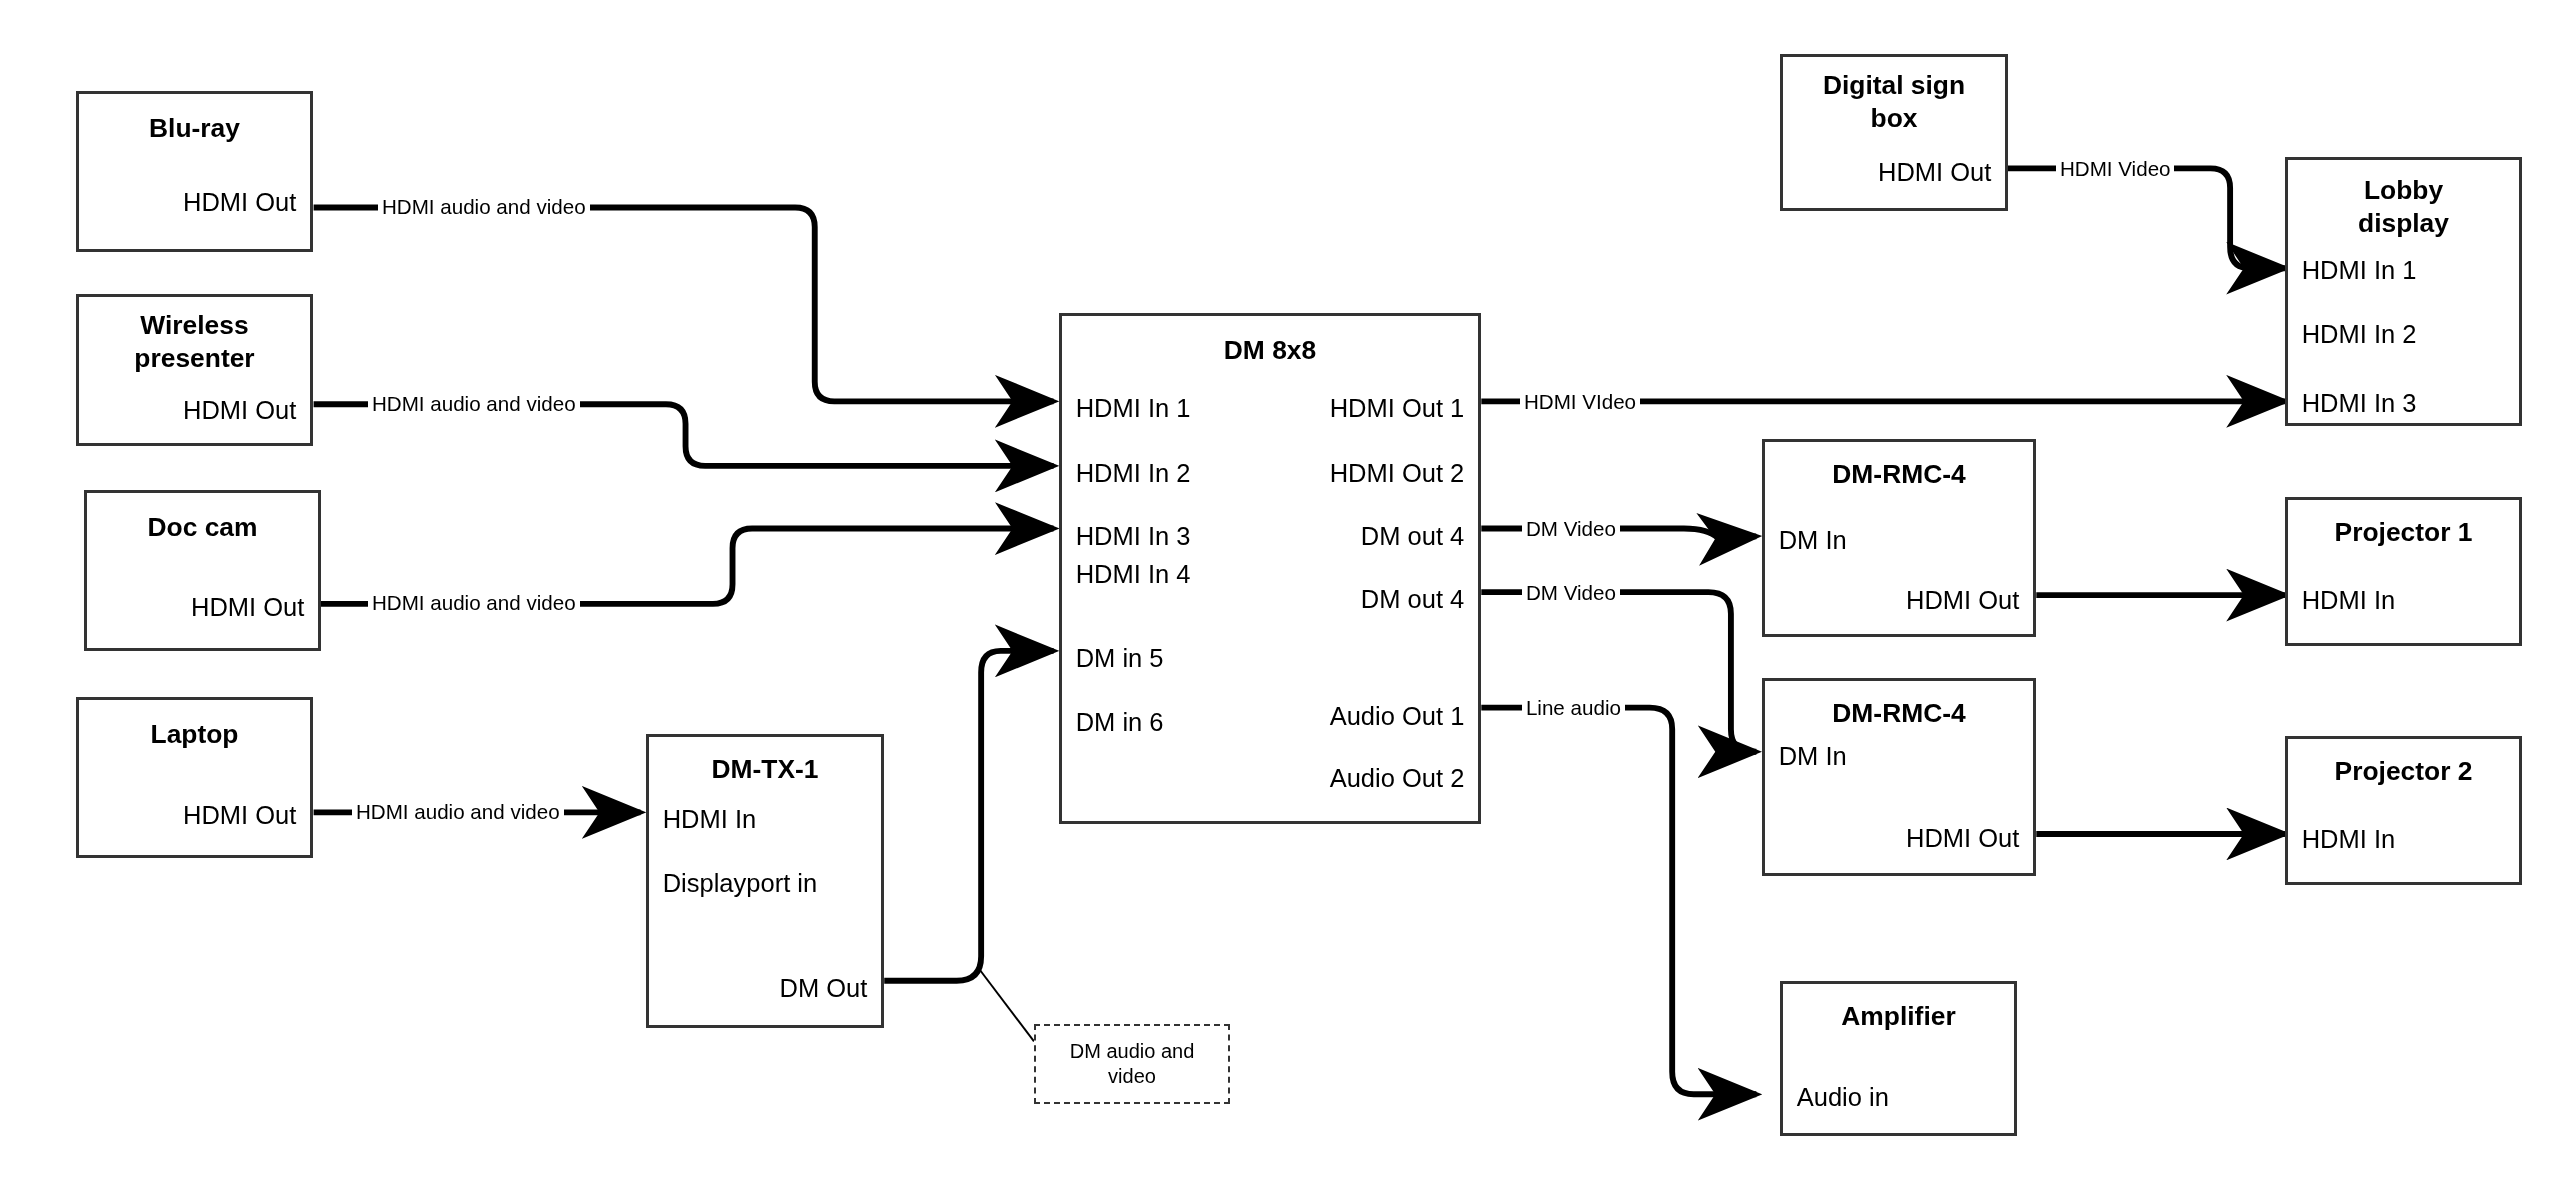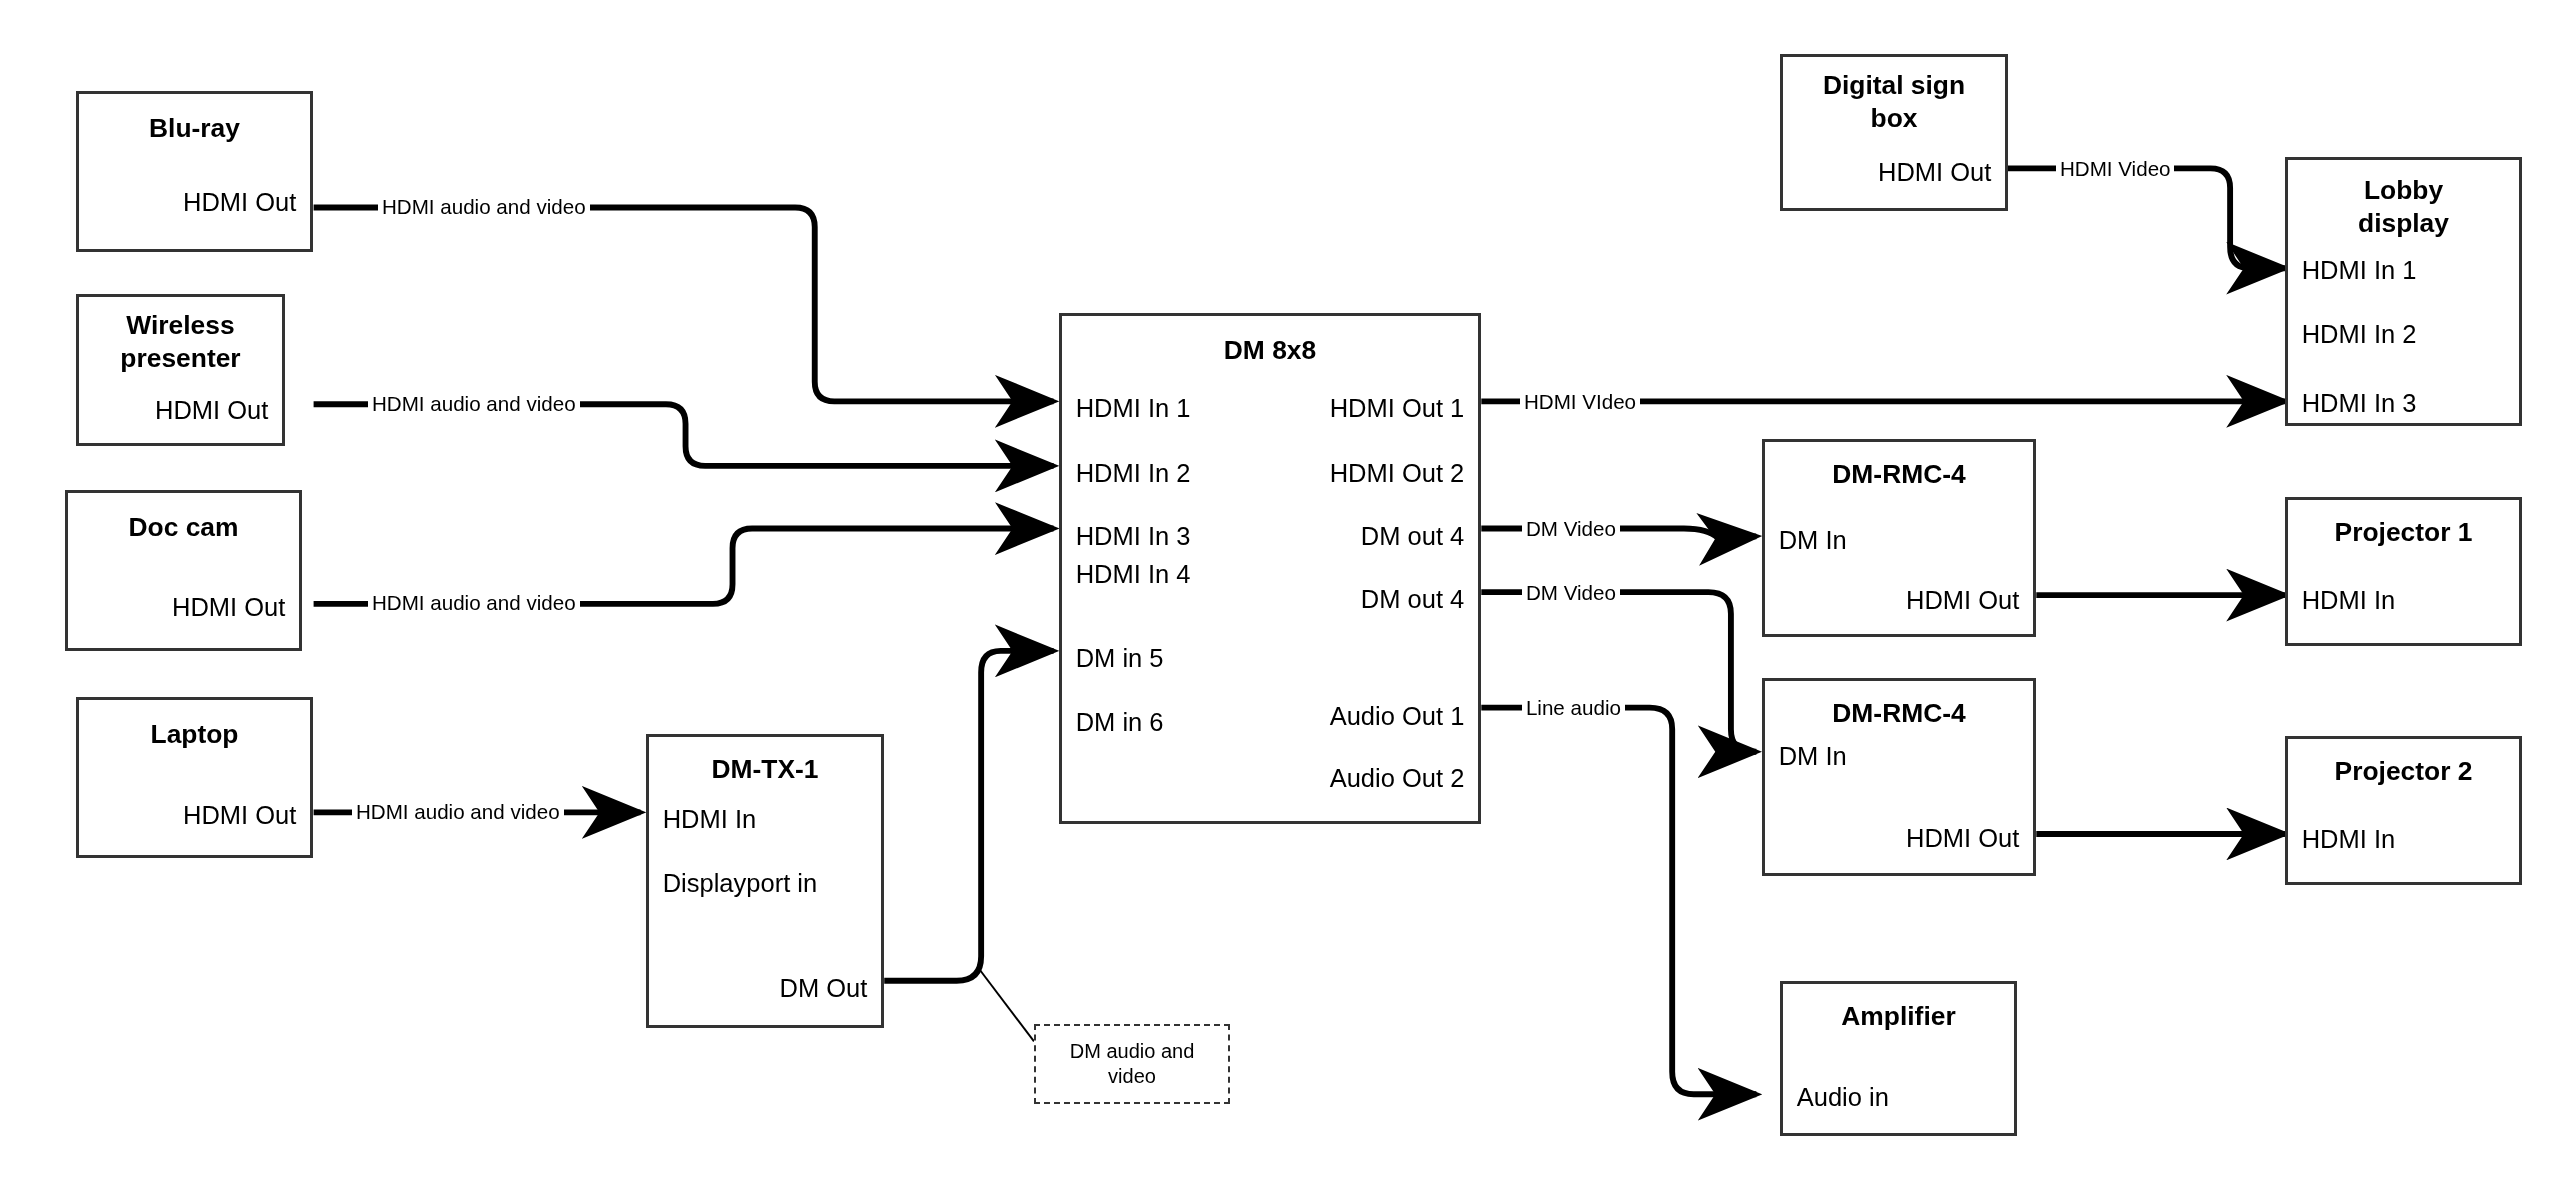--- a/index.html
+++ b/index.html
@@ -112,27 +112,27 @@
     <path d="M2080,608 L2334,608" fill="none" stroke="#000000" stroke-width="6" marker-end="url(#arrow)"></path>
 
     <path d="M2080,852 L2334,852" fill="none" stroke="#000000" stroke-width="6" marker-end="url(#arrow)"></path>
   </svg>
 
   <div class="node" style="left:76px; top:91px; width:237px; height:161px;padding-left:30px;">
     <div class="node-title" style="top:17.6px;">Blu-ray</div>
     <div class="port right" style="right:13.7px; top:96px;">HDMI Out</div>
   </div>
 
-  <div class="node" style="left:76px; top:294px; width:209px; height:152px;">
+  <div class="node" style="left:76px; top:294px; width:237px; height:152px;">
     <div class="node-title" style="top:11.7px;">Wireless</div>
     <div class="node-title" style="top:45px;">presenter</div>
     <div class="port right" style="right:13.7px; top:101px;">HDMI Out</div>
   </div>
 
-  <div class="node" style="left:65px; top:490px; width:237px; height:161px;">
+  <div class="node" style="left:84px; top:490px; width:237px; height:161px;">
     <div class="node-title" style="top:17.6px;">Doc cam</div>
     <div class="port right" style="right:13.7px; top:102px;">HDMI Out</div>
   </div>
 
   <div class="node" style="left:76px; top:697px; width:237px; height:161px;">
     <div class="node-title" style="top:17.6px;">Laptop</div>
     <div class="port right" style="right:13.7px; top:103px;">HDMI Out</div>
   </div>
 
   <div class="node" style="left:646px; top:734px; width:238px; height:294px;">

